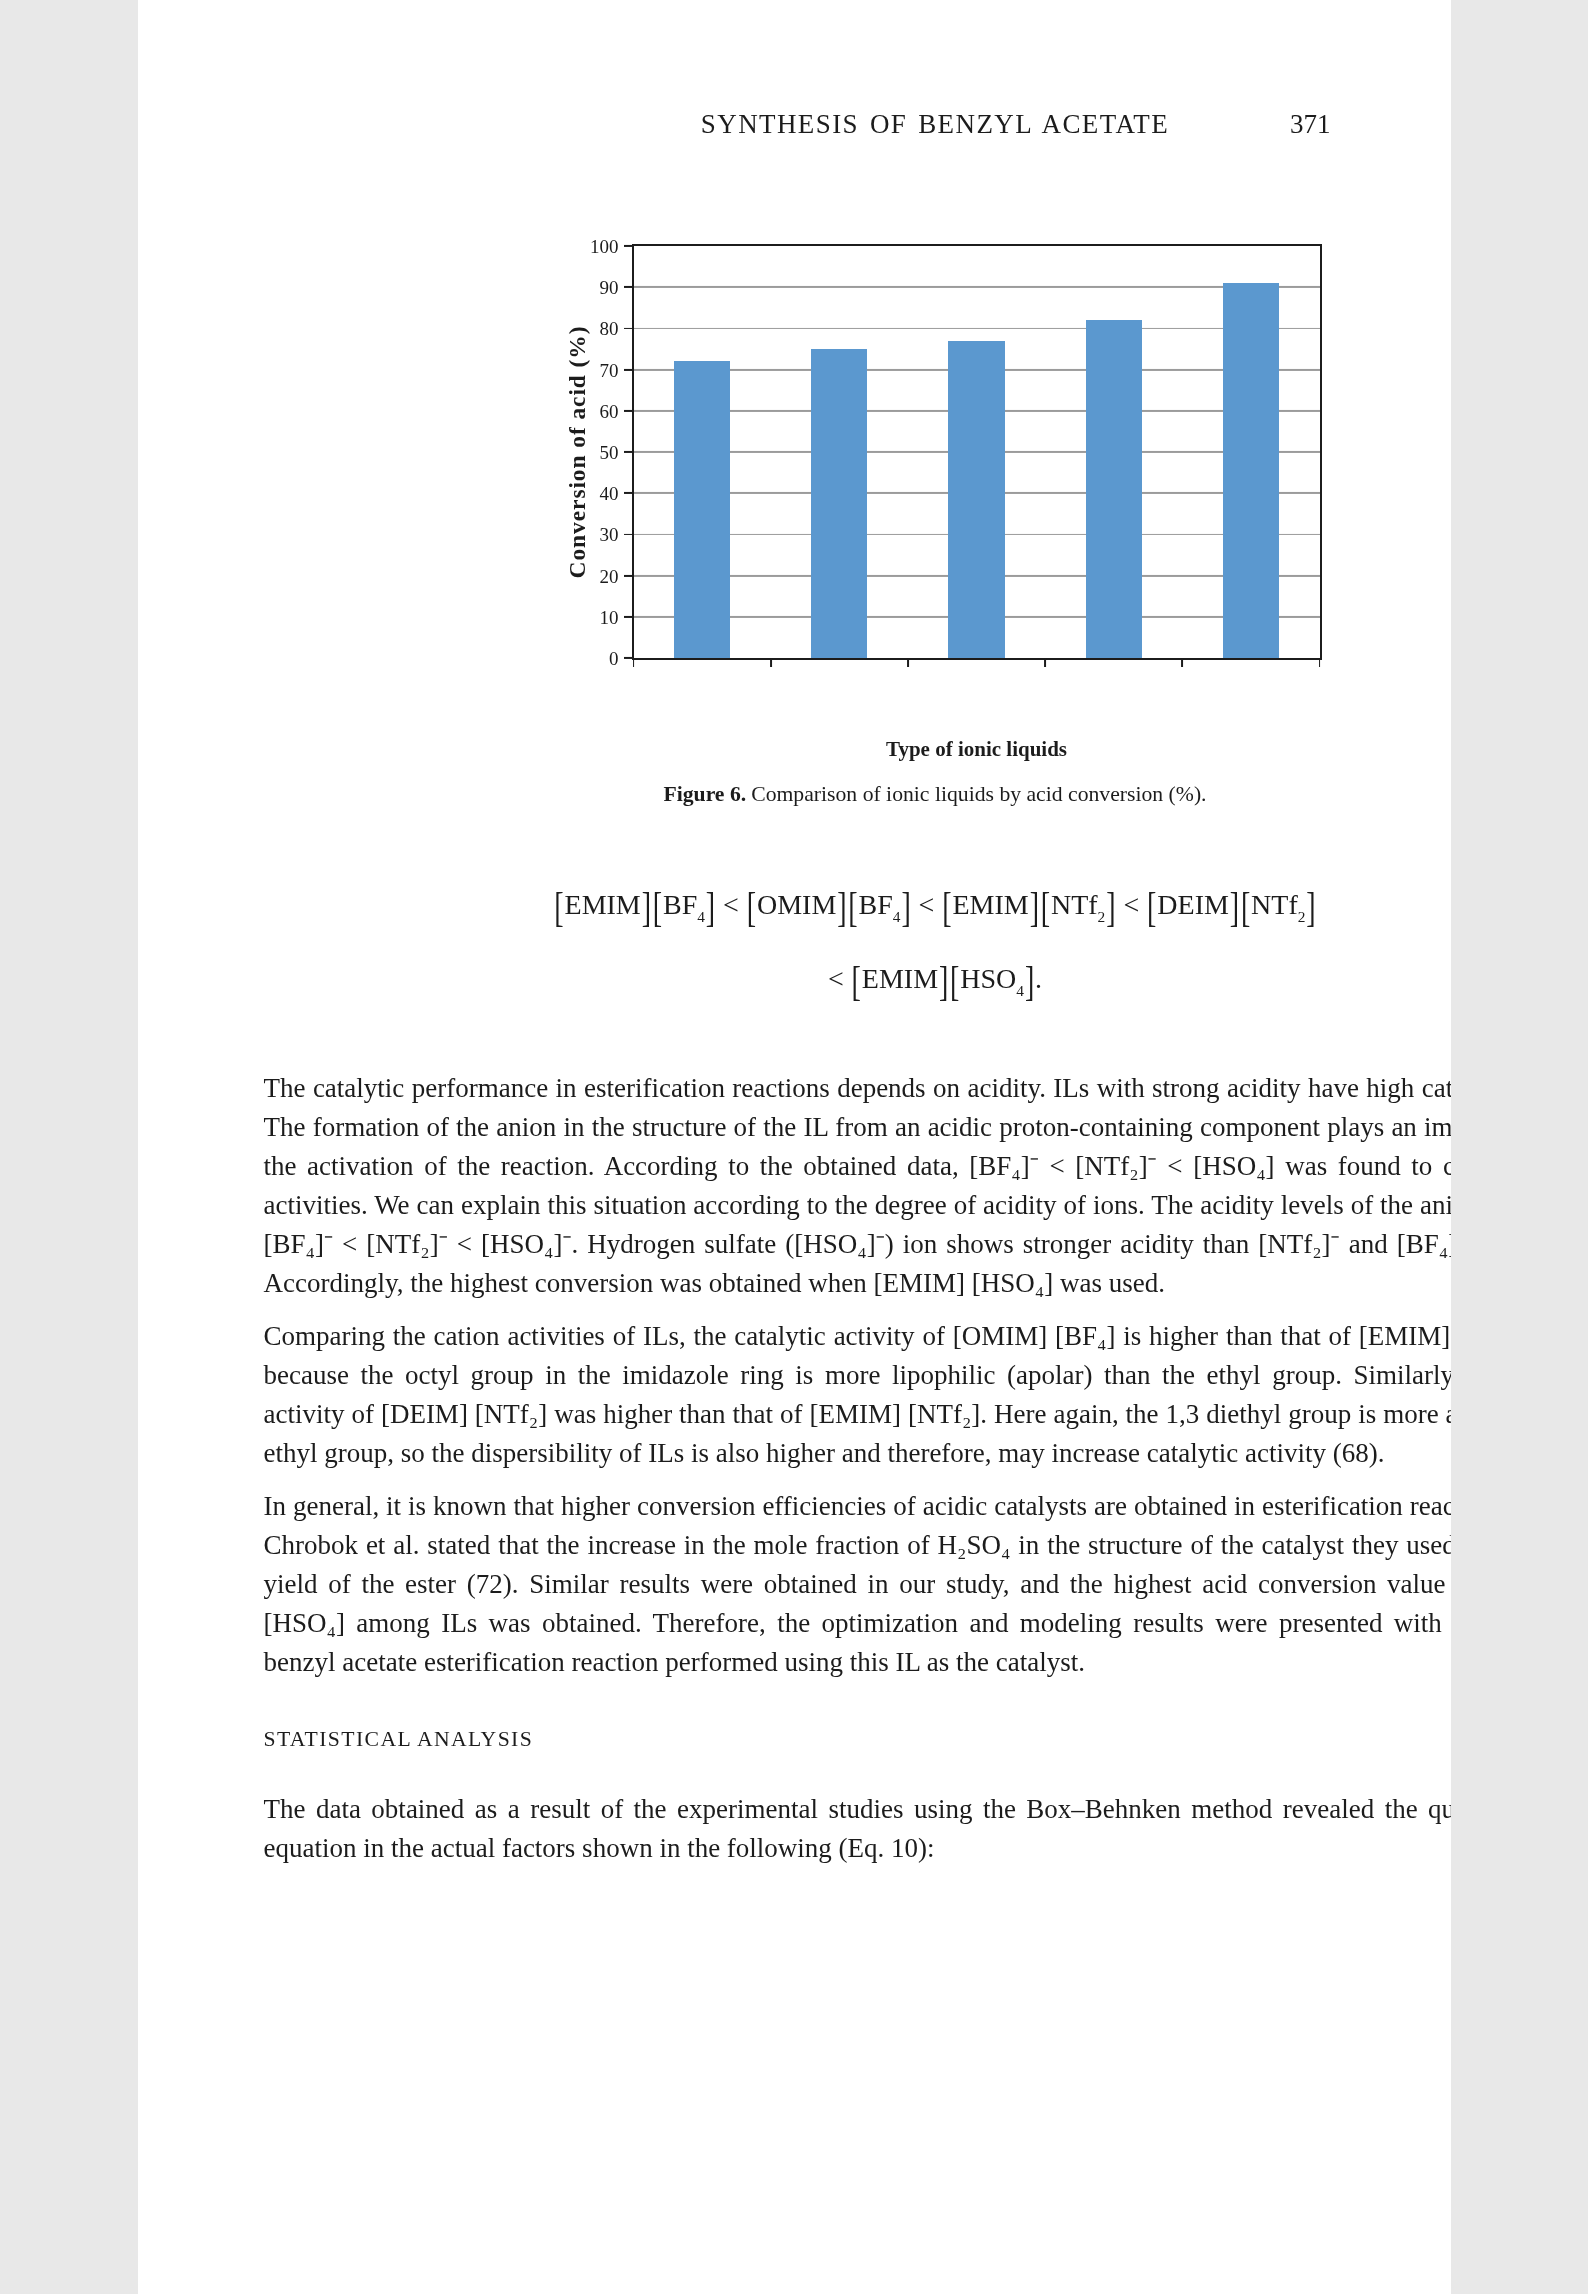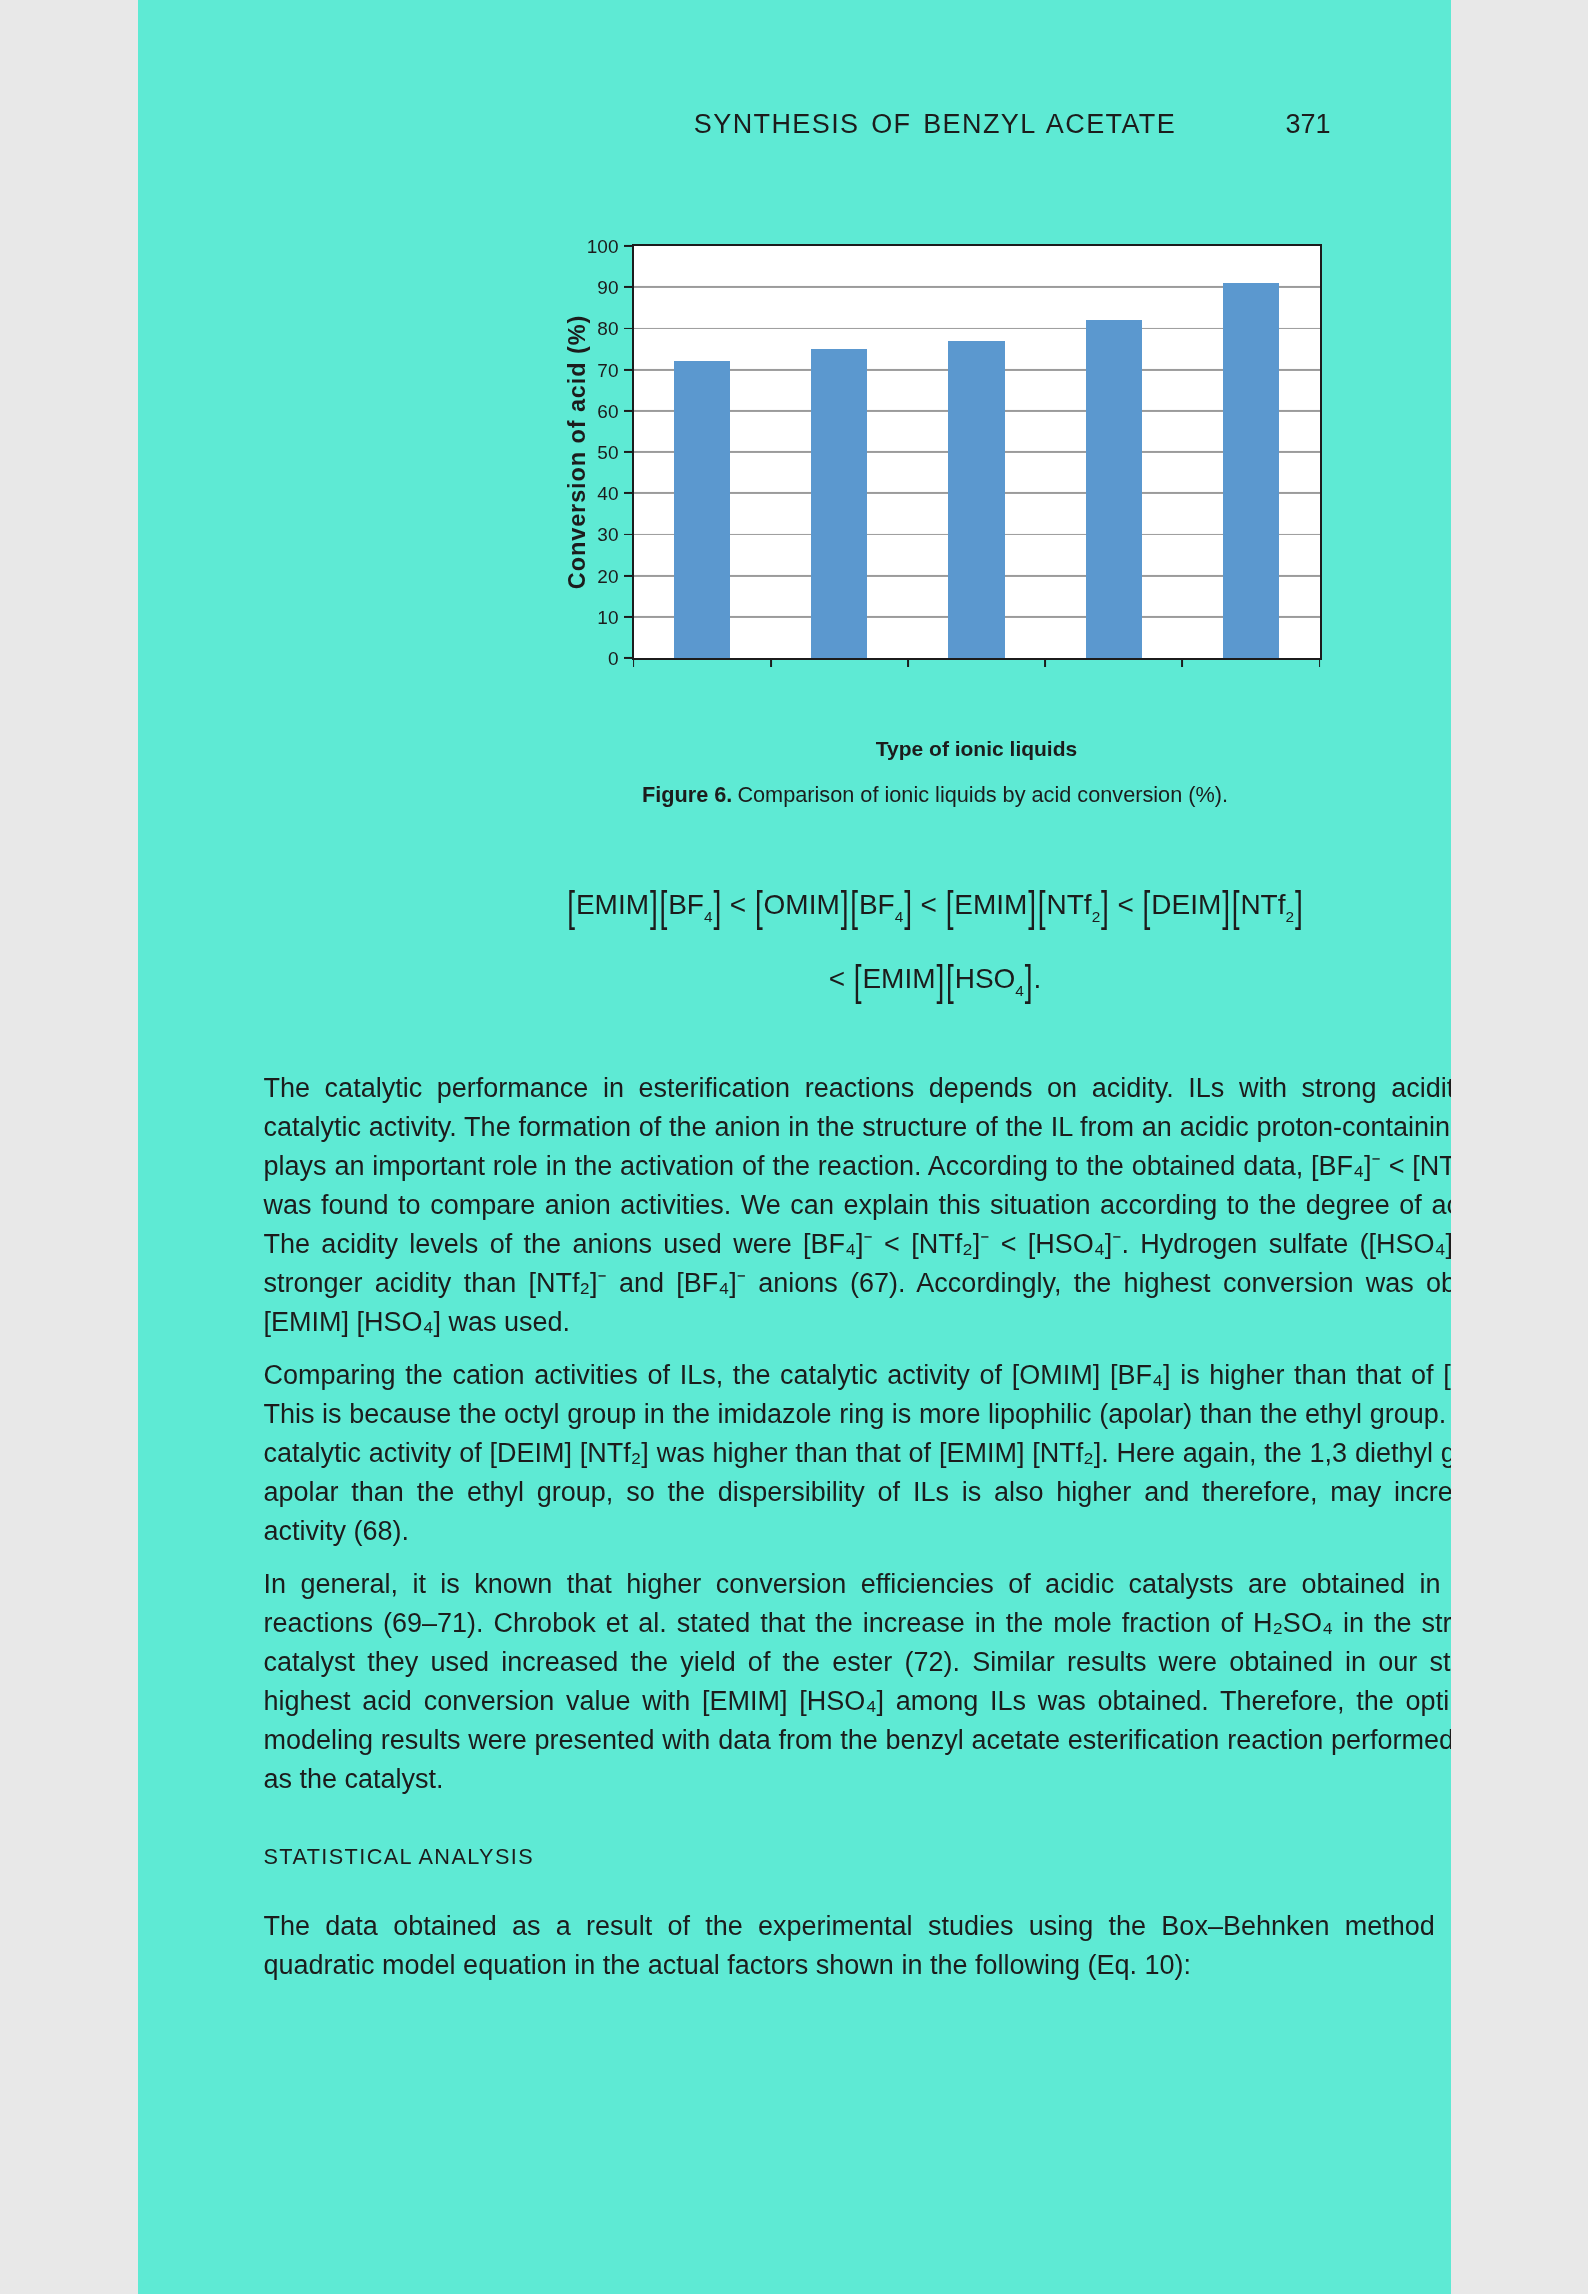--- a/index.html
+++ b/index.html
@@ -1,18 +1,18 @@
 <!DOCTYPE html>
 <html style="font-size:15px"><head>
 <meta charset="utf-8">
 <style>
   html,body{margin:0;padding:0;background:#e8e8e8;}
   .page{
-    position:relative;width:1313px;height:2295px;background:#5eead4;
-    font-family:Liberation Sans, sans-serif;color:#1c1c1c;
+    position:relative;width:1313px;height:2295px;background:#ffffff;
+    font-family:Liberation Serif, serif;color:#1c1c1c;
     overflow:hidden;margin:0 auto;
   }
   
   .running-head{position:absolute;top:109px;left:126px;width:1343px;text-align:center;
     font-size:27px;letter-spacing:1.4px;word-spacing:2.8px;}
   .page-number{position:absolute;top:109px;right:120px;font-size:27px;}
   
   .chart-block{position:absolute;left:414px;top:244px;width:772px;height:546px;}
   .ylabel{position:absolute;left:0;top:0;width:51px;height:416px;}
   .ylabel span{position:absolute;left:50%;top:50%;transform:translate(-50%,-50%) rotate(-90deg);

